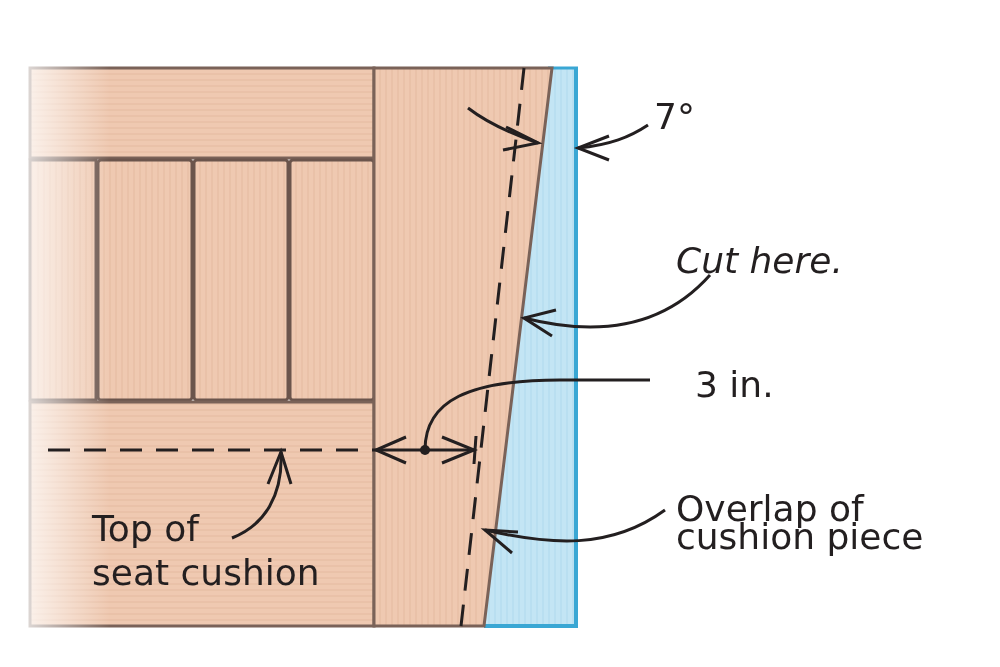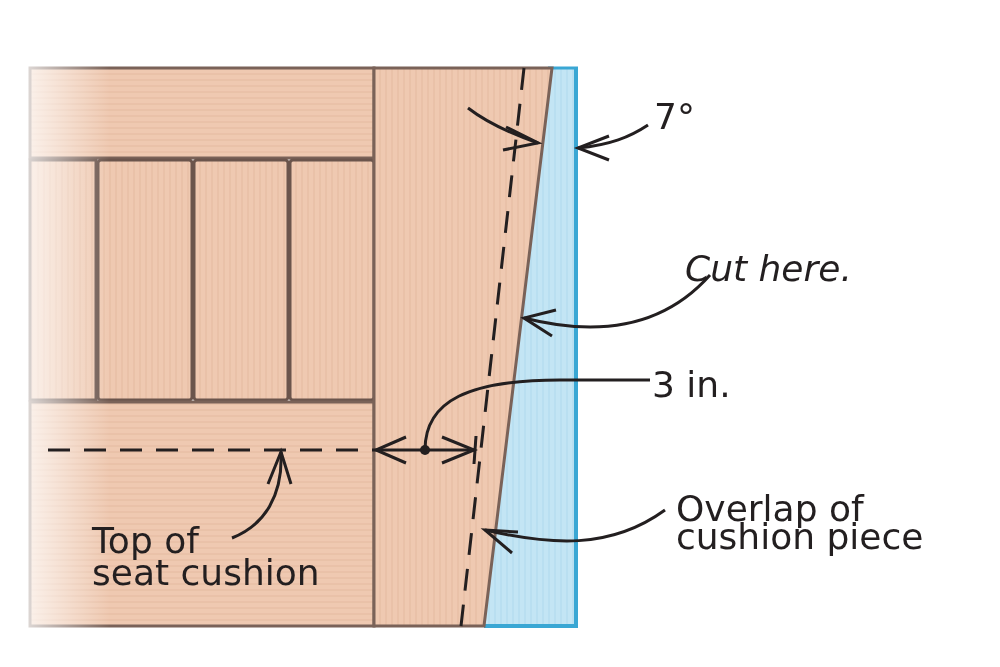--- a/index.html
+++ b/index.html
@@ -92,18 +92,18 @@
     <polyline points="518,532 485,530 512,553"></polyline>
   </g>
 
   <g stroke="#231f20" stroke-width="3" fill="none">
     <path d="M232,538 C265,525 283,495 281,452"></path>
     <polyline points="268,484 281,452 291,484"></polyline>
   </g>
 </svg>
 
 <div class="label" style="left:654px;top:96px;">7°</div>
-<div class="label italic" style="left:676px;top:248px;margin-left:9px;">Cut here.</div>
-<div class="label" style="left:652px;top:364px;">3 in.</div>
+<div class="label italic" style="left:676px;top:240px;">Cut here.</div>
+<div class="label" style="left:695px;top:364px;">3 in.</div>
 <div class="label" style="left:676px;top:488px;">Overlap of</div>
 <div class="label" style="left:676px;top:516px;">cushion piece</div>
-<div class="label" style="left:92px;top:520px;">Top of</div>
+<div class="label" style="left:92px;top:508px;">Top of</div>
 <div class="label" style="left:92px;top:552px;">seat cushion</div>
 
 </body></html>

